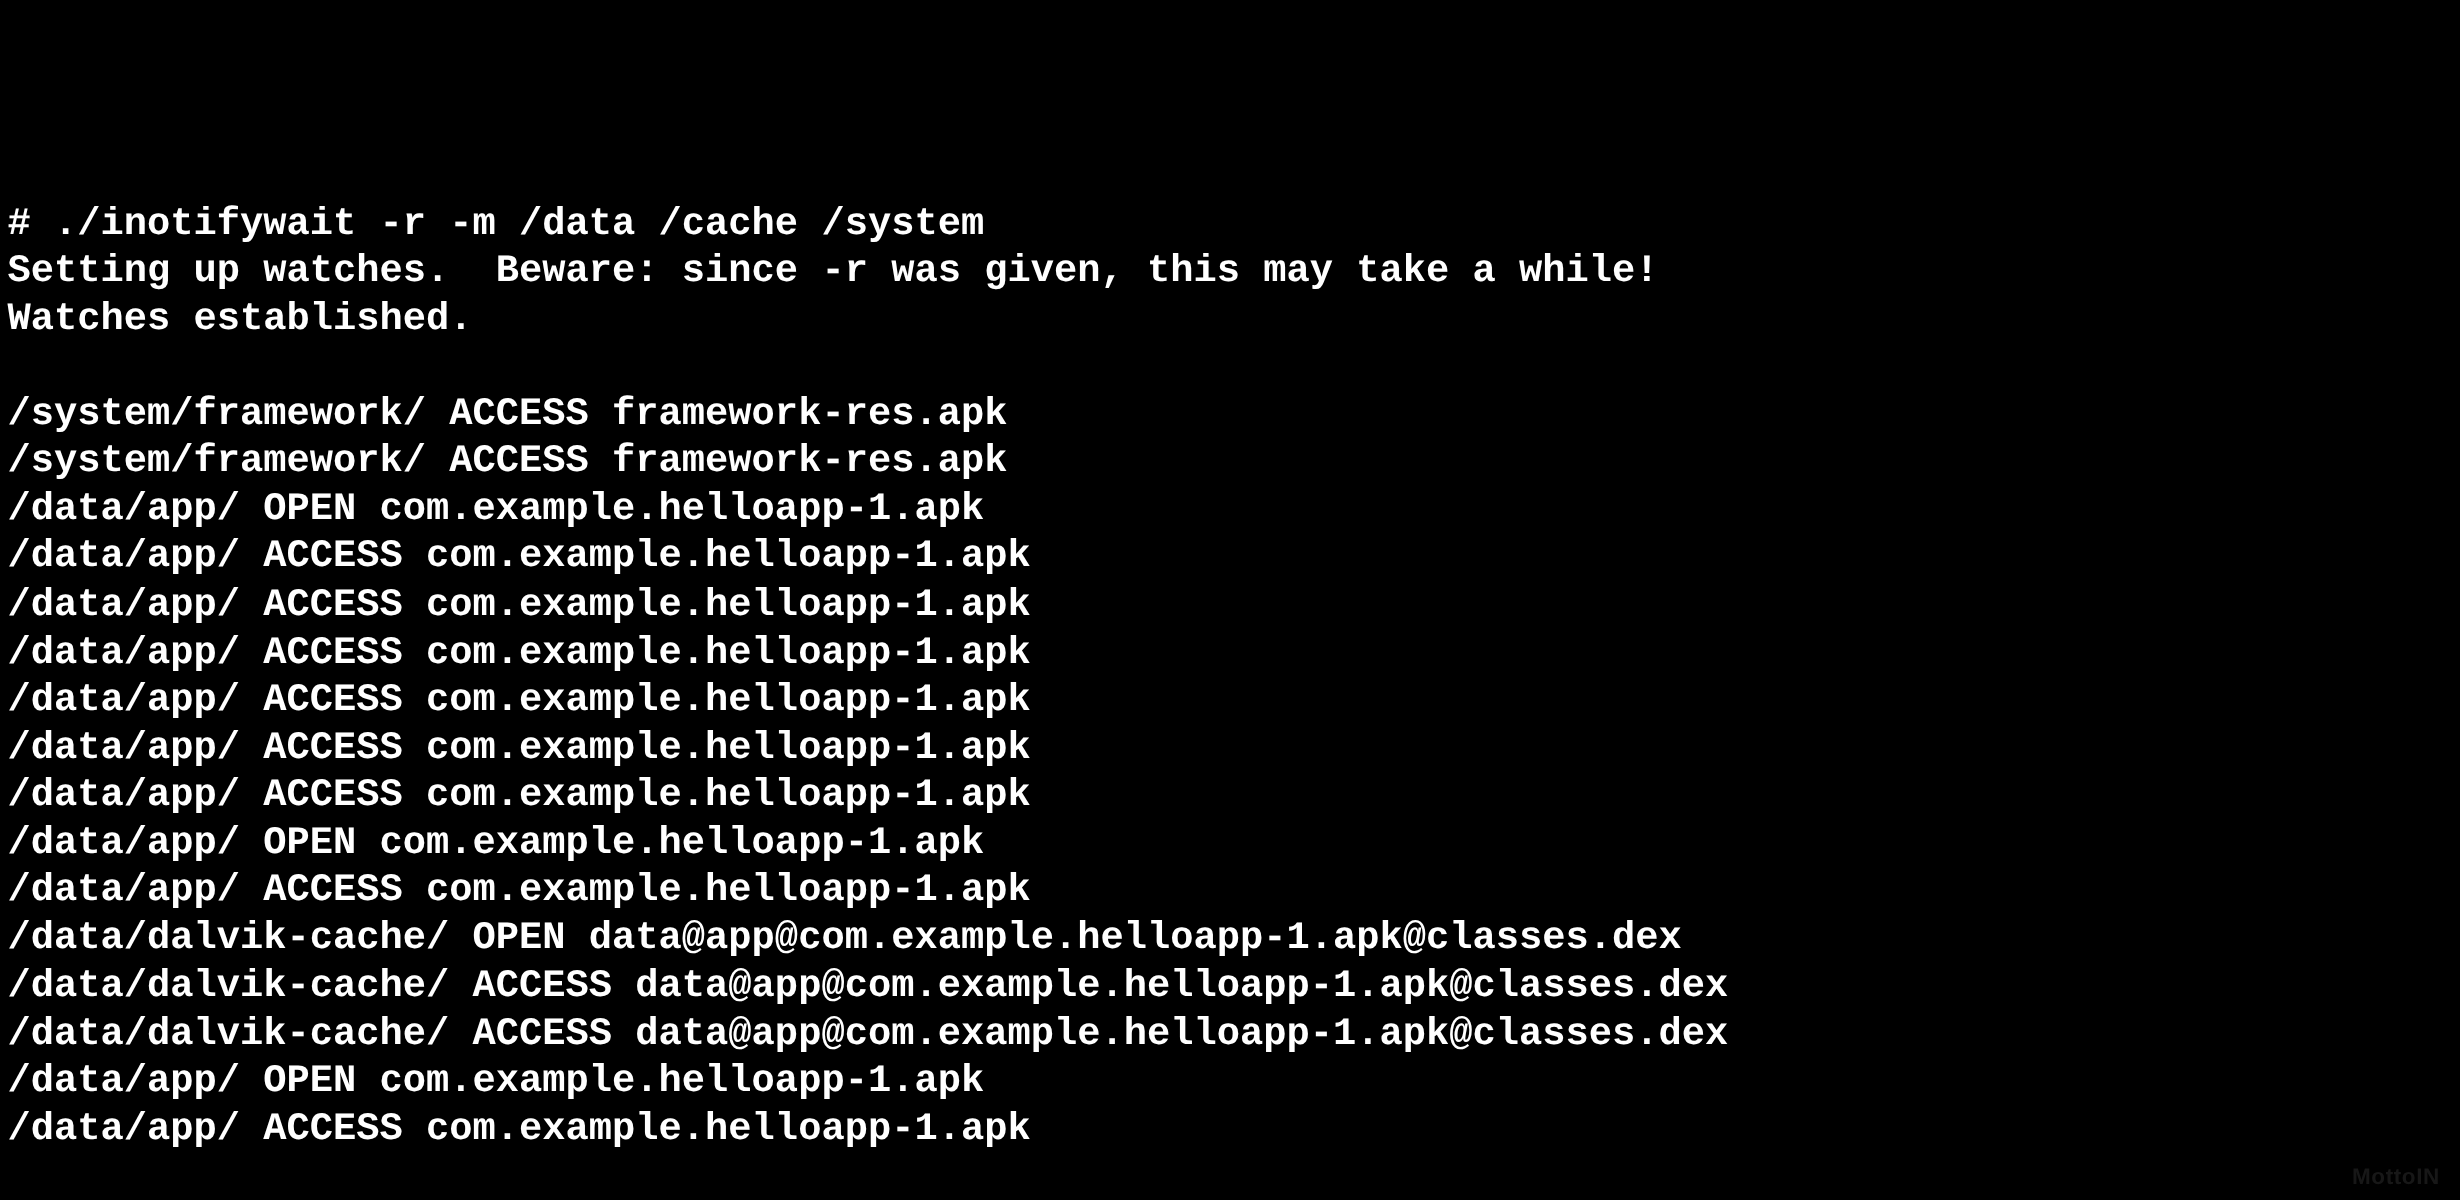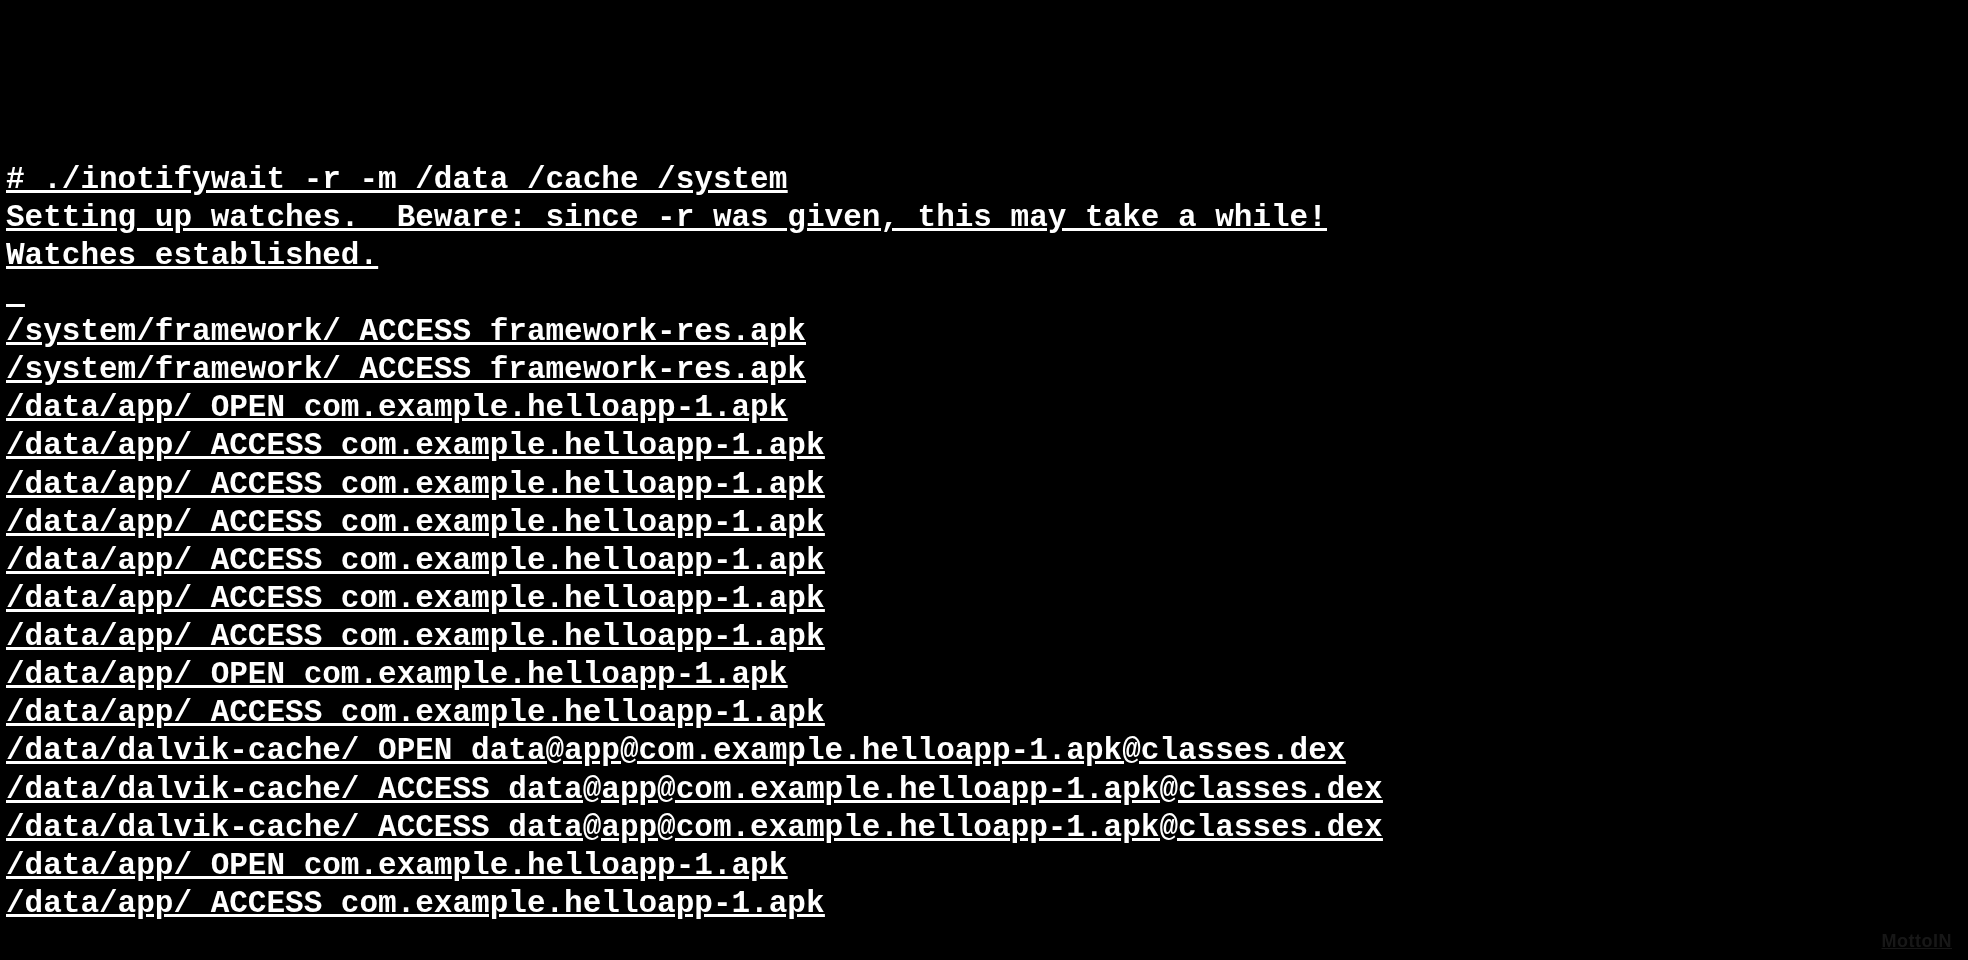--- a/index.html
+++ b/index.html
@@ -1,19 +1,18 @@
 <!DOCTYPE html>
 <html><head>
   <meta charset="utf-8">
   <style>
     * {
       margin: 0;
       padding: 0;
       box-sizing: border-box;
-      text-decoration: underline;
     }
     body {
       background-color: #000000;
       color: #ffffff;
       font-family: "Courier New", Courier, monospace;
       font-size: 31px;
       font-weight: bold;
       line-height: 1.23;
       padding: 8px 6px;
       width: 1968px;

